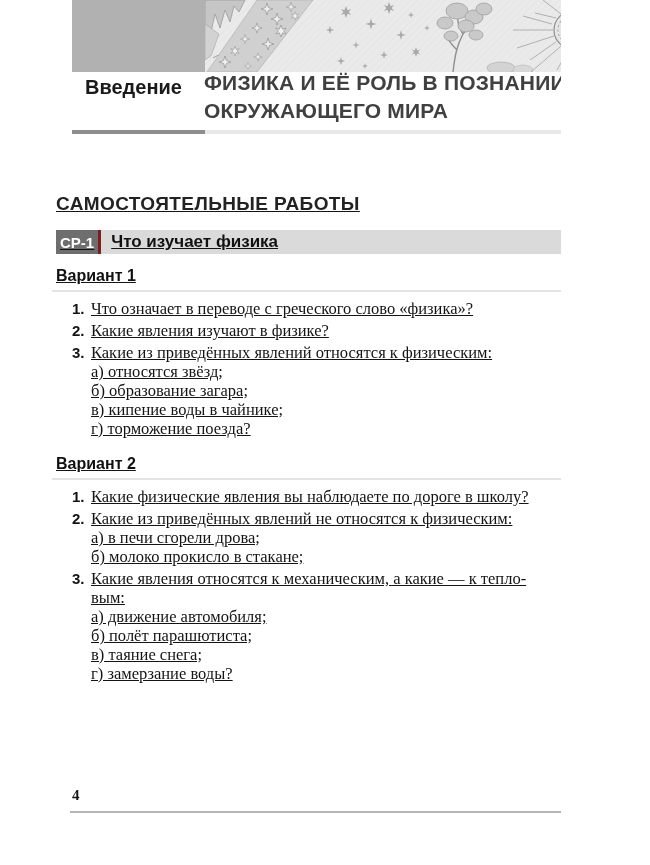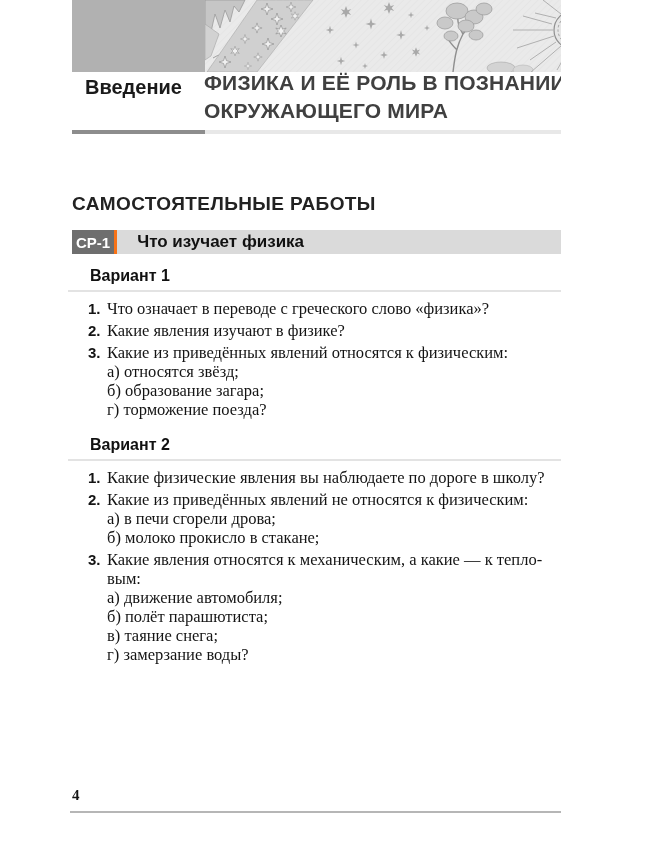--- a/index.html
+++ b/index.html
@@ -15,41 +15,41 @@
     font-family:"Liberation Sans",sans-serif;font-weight:bold;font-size:20px;color:#1a1a1a;
   }
   .chapter-title{
     position:absolute;left:204px;top:69px;width:400px;
     font-family:"Liberation Sans",sans-serif;font-weight:bold;font-size:21px;line-height:28px;
     color:#404040;letter-spacing:.2px;
   }
   .rule-seg-dark{position:absolute;left:72px;top:130px;width:133px;height:4px;background:var(--rule-dark,#8d8d8d);}
   .rule-seg-light{position:absolute;left:205px;top:130px;width:395px;height:4px;background:var(--rule-light,#e8e8e8);}
   
-  .content{position:absolute;left:72px;top:193px;width:528px;}
+  .content{position:absolute;left:56px;top:193px;width:528px;text-decoration:underline;}
   .section-heading{
     margin:0;font-family:"Liberation Sans",sans-serif;font-size:19px;font-weight:bold;
     letter-spacing:.4px;color:#222;
   }
   .work-bar{margin-top:15px;height:24px;background:var(--bar-bg,#dadada);display:flex;align-items:center;}
   .badge{
     height:24px;min-width:45px;padding:0 4px;box-sizing:border-box;
     background:var(--badge-bg,#6e6e6e);color:var(--badge-text,#fff);
     font-family:"Liberation Sans",sans-serif;font-weight:bold;font-size:15px;
     display:flex;align-items:center;justify-content:center;
-    border-right:3px solid #f97316;
+    border-right:3px solid #7f1d1d;
   }
   .work-title{
     font-family:"Liberation Sans",sans-serif;font-weight:bold;font-size:17px;
-    padding-left:20px;color:#111;
+    padding-left:10px;color:#111;
   }
   .variant{margin-top:12px;}
   .variant + .variant{margin-top:16px;}
   .variant-heading{
-    margin-left:18px;font-family:"Liberation Sans",sans-serif;font-weight:bold;
+    font-family:"Liberation Sans",sans-serif;font-weight:bold;
     font-size:16px;line-height:19px;color:#111;
   }
   .variant-rule{height:2px;background:var(--thin-rule,#e3e3e3);margin:5px 0 7px -4px;width:534px;}
   .qlist{font-size:16.5px;line-height:19px;}
   .q{position:relative;padding-left:35px;margin-top:3px;}
   .qlist .q:first-child{margin-top:0;}
   .qnum{
     position:absolute;left:16px;top:0;
     font-family:"Liberation Sans",sans-serif;font-weight:bold;font-size:15px;line-height:19px;
   }
@@ -179,20 +179,21 @@
         <div class="q">
           <span class="qnum">2.</span>
           <span>Какие явления изучают в физике?</span>
         </div>
         <div class="q">
           <span class="qnum">3.</span>
           <span>Какие из приведённых явлений относятся к физическим:</span>
         </div>
         <div class="sub">а) относятся звёзд;</div>
         <div class="sub">б) образование загара;</div>
+        <div class="sub">в) кипение воды в чайнике;</div>
         <div class="sub">г) торможение поезда?</div>
       </div>
     </div>
 
     <div class="variant">
       <div class="variant-heading">Вариант 2</div>
       <div class="variant-rule"></div>
       <div class="qlist">
         <div class="q">
           <span class="qnum">1.</span>

